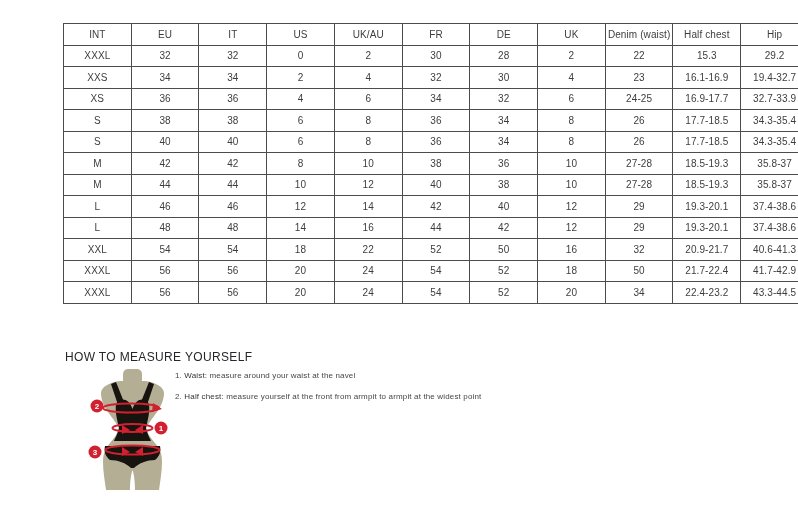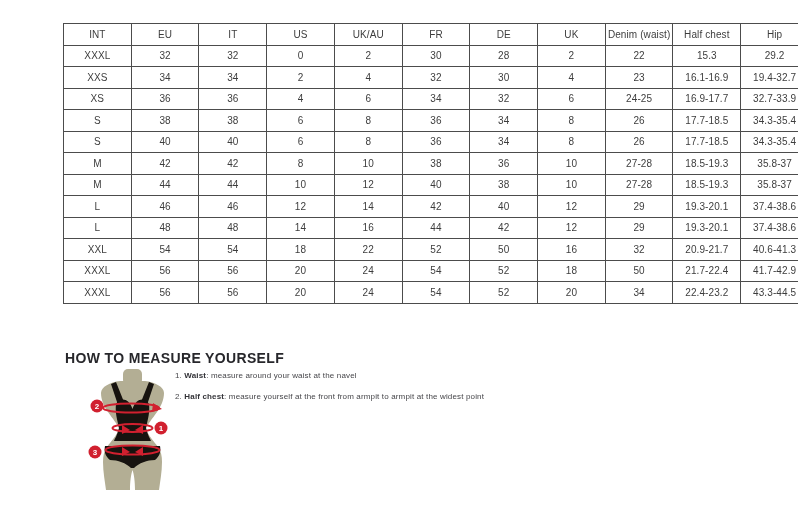--- a/index.html
+++ b/index.html
@@ -18,28 +18,28 @@
   table.size-chart td{
     border:1px solid #4c4c4c;
     height:20.5px;padding:0;
     text-align:center;vertical-align:middle;
     font-size:10px;font-weight:400;color:#3d3d3d;
     letter-spacing:0.1px;white-space:nowrap;overflow:hidden;
   }
   
   .measure-title{
     position:absolute;left:65px;top:350px;
-    font-size:14px;font-weight:700;color:#27272b;letter-spacing:0.35px;
+    font-size:12px;font-weight:400;color:#27272b;letter-spacing:0.35px;
   }
   .steps{position:absolute;left:175px;top:371px;width:420px;}
   .step{
     font-size:8px;color:#46464a;line-height:10px;margin:0 0 11px 0;
     letter-spacing:0.15px;
   }
-  .step .term{font-weight:700;color:#333338;text-align:right;}
+  .step .term{font-weight:400;color:#333338;text-align:right;}
   .figure-wrap{position:absolute;left:85px;top:366px;width:90px;height:128px;}
   .figure-wrap svg{display:block;}
   .badge-num{
     font-family:"Liberation Sans","DejaVu Sans",sans-serif;
     font-size:8px;font-weight:700;fill:#ffffff;
   }
 </style>
 </head>
 <body>
 

